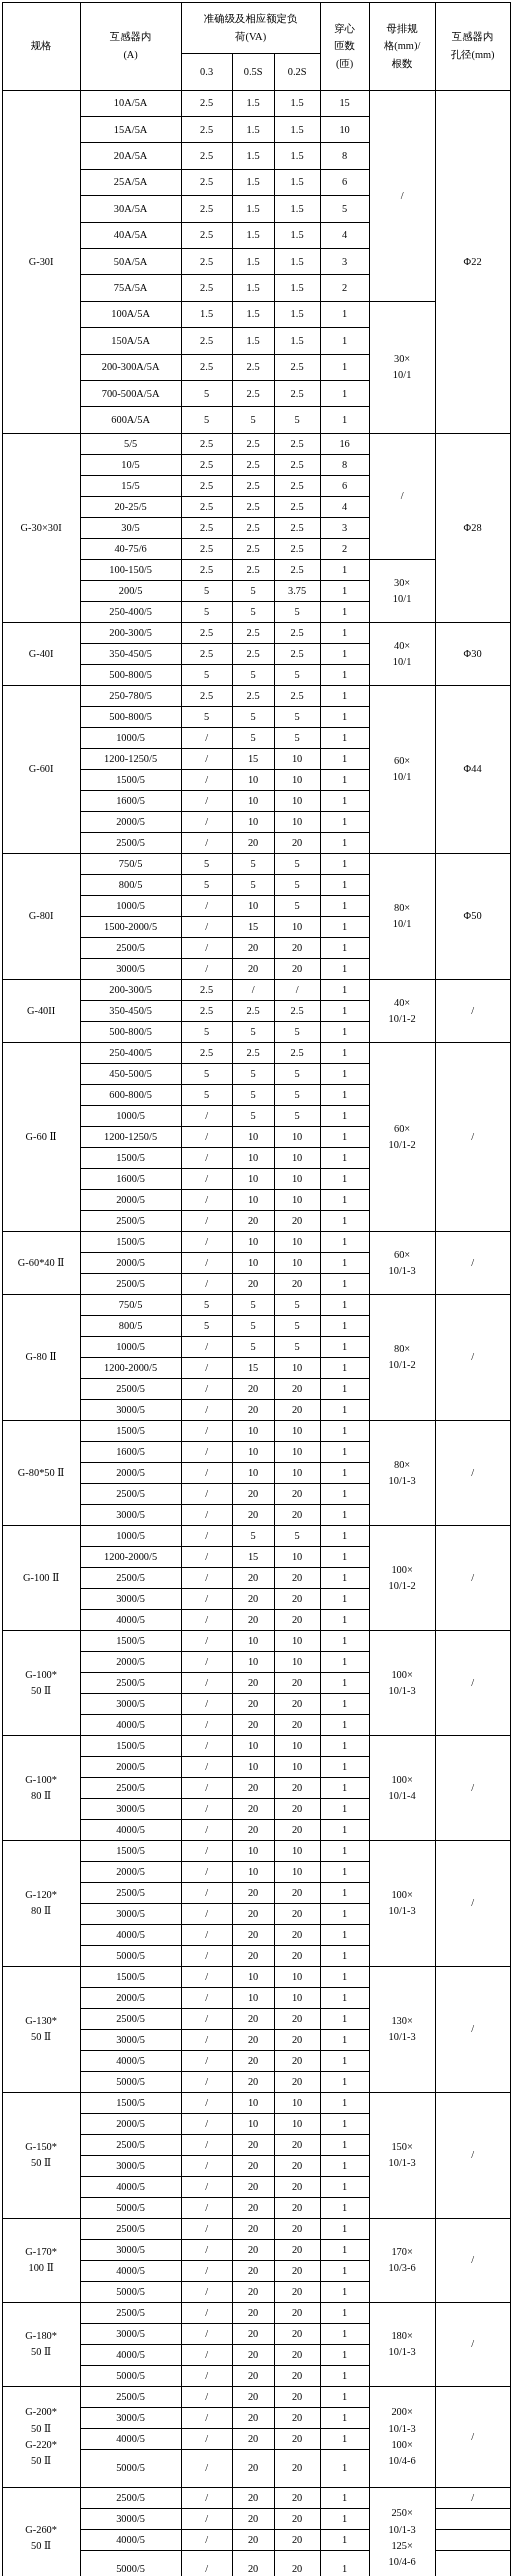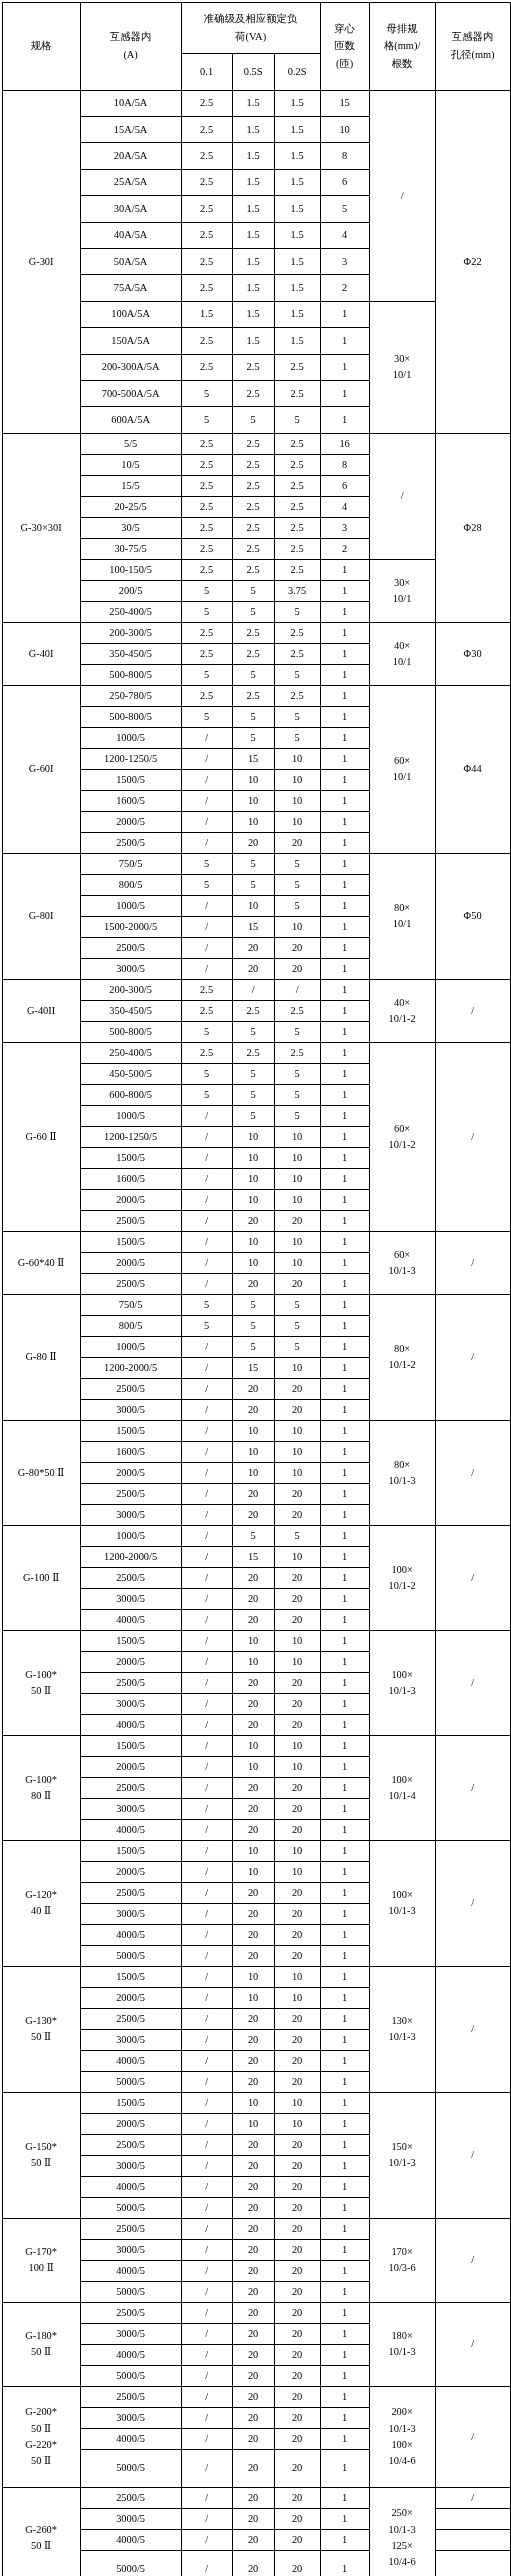--- a/index.html
+++ b/index.html
@@ -47,21 +47,21 @@
         <th rowspan="2">穿心
 匝数
 (匝)</th>
         <th rowspan="2">母排规
 格(mm)/
 根数</th>
         <th rowspan="2">互感器内
 孔径(mm)</th>
       </tr>
       <tr class="h2">
-        <th>0.1</th>
+        <th>0.3</th>
         <th>0.5S</th>
         <th>0.2S</th>
       </tr>
     </thead>
     <tbody>
         <tr class="sec-start rh-lg">
           <td rowspan="13">G-30I</td>
           <td>10A/5A</td>
           <td>2.5</td>
           <td>1.5</td>
@@ -188,21 +188,21 @@
           <td>4</td>
         </tr>
         <tr>
           <td>30/5</td>
           <td>2.5</td>
           <td>2.5</td>
           <td>2.5</td>
           <td>3</td>
         </tr>
         <tr>
-          <td>30-75/5</td>
+          <td>40-75/6</td>
           <td>2.5</td>
           <td>2.5</td>
           <td>2.5</td>
           <td>2</td>
         </tr>
         <tr>
           <td>100-150/5</td>
           <td>2.5</td>
           <td>2.5</td>
           <td>2.5</td>
@@ -671,21 +671,21 @@
         </tr>
         <tr>
           <td>4000/5</td>
           <td>/</td>
           <td>20</td>
           <td>20</td>
           <td>1</td>
         </tr>
         <tr class="sec-start">
           <td rowspan="6">G-120*
-40 Ⅱ</td>
+80 Ⅱ</td>
           <td>1500/5</td>
           <td>/</td>
           <td>10</td>
           <td>10</td>
           <td>1</td>
           <td rowspan="6">100×
 10/1-3</td>
           <td rowspan="6">/</td>
         </tr>
         <tr>

